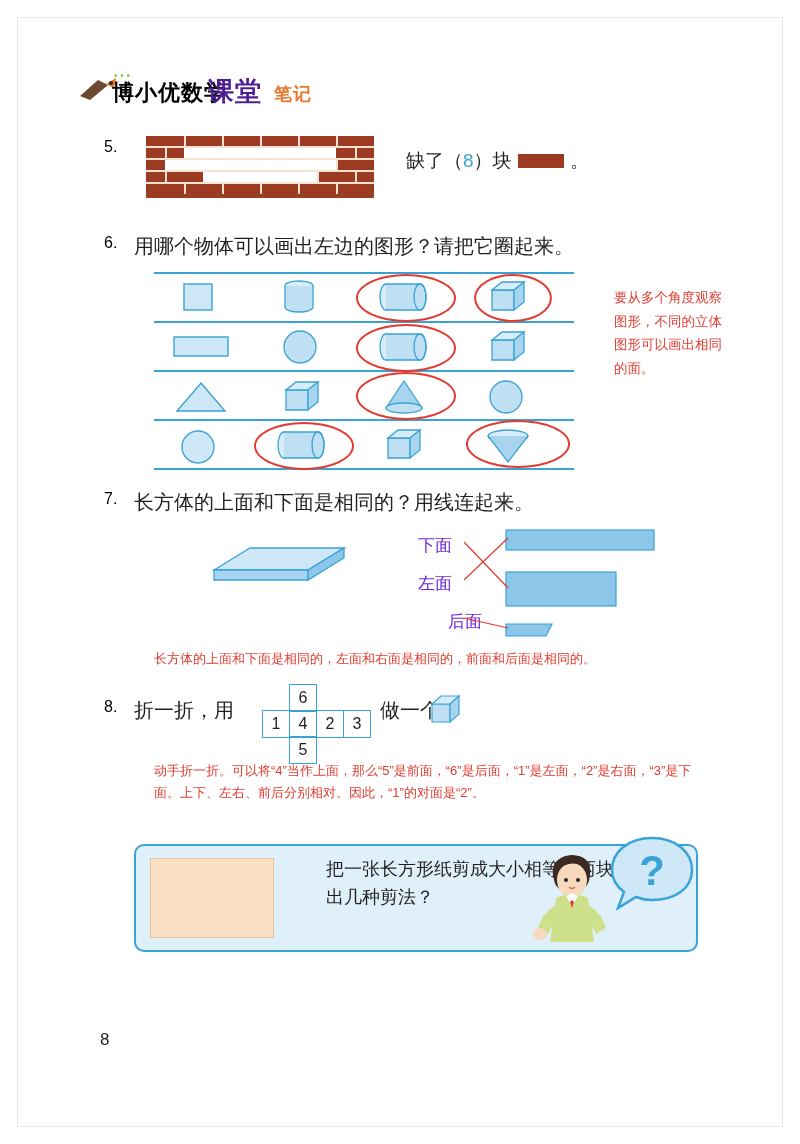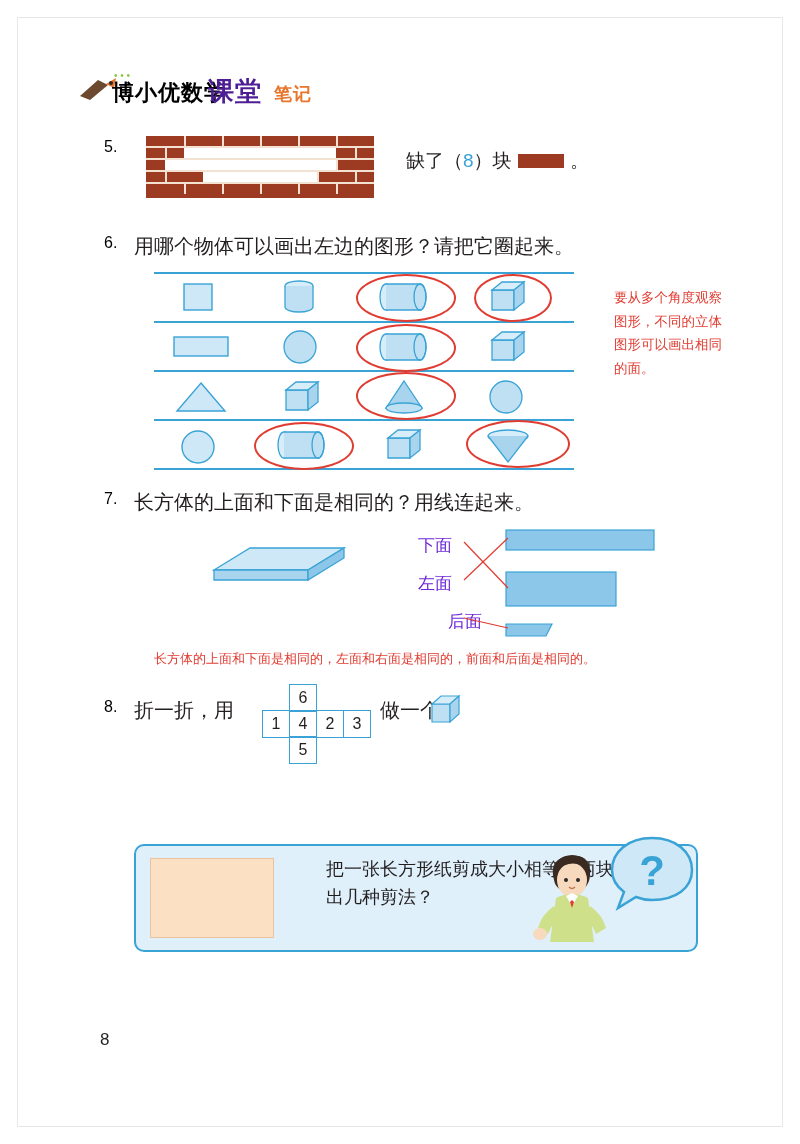--- a/index.html
+++ b/index.html
@@ -308,20 +308,21 @@
 
     <div class="qtext" style="position:absolute;left:362px;top:18px;">做一个</div>
 
     <svg style="position:absolute;left:410px;top:14px;" width="40" height="34" viewBox="0 0 40 34">
       <path d="M4 12 L22 12 L22 30 L4 30 Z" fill="#bfe0f2" stroke="#3aa3d6" stroke-width="1.2"></path>
       <path d="M4 12 L13 4 L31 4 L22 12 Z" fill="#d7edfa" stroke="#3aa3d6" stroke-width="1.2"></path>
       <path d="M22 12 L31 4 L31 22 L22 30 Z" fill="#a8d4ee" stroke="#3aa3d6" stroke-width="1.2"></path>
     </svg>
 
 
+    <div class="note">动手折一折。可以将“4”当作上面，那么“5”是前面，“6”是后面，“1”是左面，“2”是右面，“3”是下面。上下、左右、前后分别相对。因此，“1”的对面是“2”。</div>
   </div>
 
   <div id="bubble">
     <div class="sheet"></div>
     <div class="btext">把一张长方形纸剪成大小相等的两块，你能想出几种剪法？</div>
   </div>
 
   <svg class="girl" viewBox="0 0 92 96">
     <path d="M28 30 q-6 -22 16 -24 q22 -2 20 20 q-2 16 -18 16 q-16 0 -18 -12Z" fill="#3a2a22"></path>
     <ellipse cx="46" cy="30" rx="15" ry="17" fill="#f7d9bd"></ellipse>

